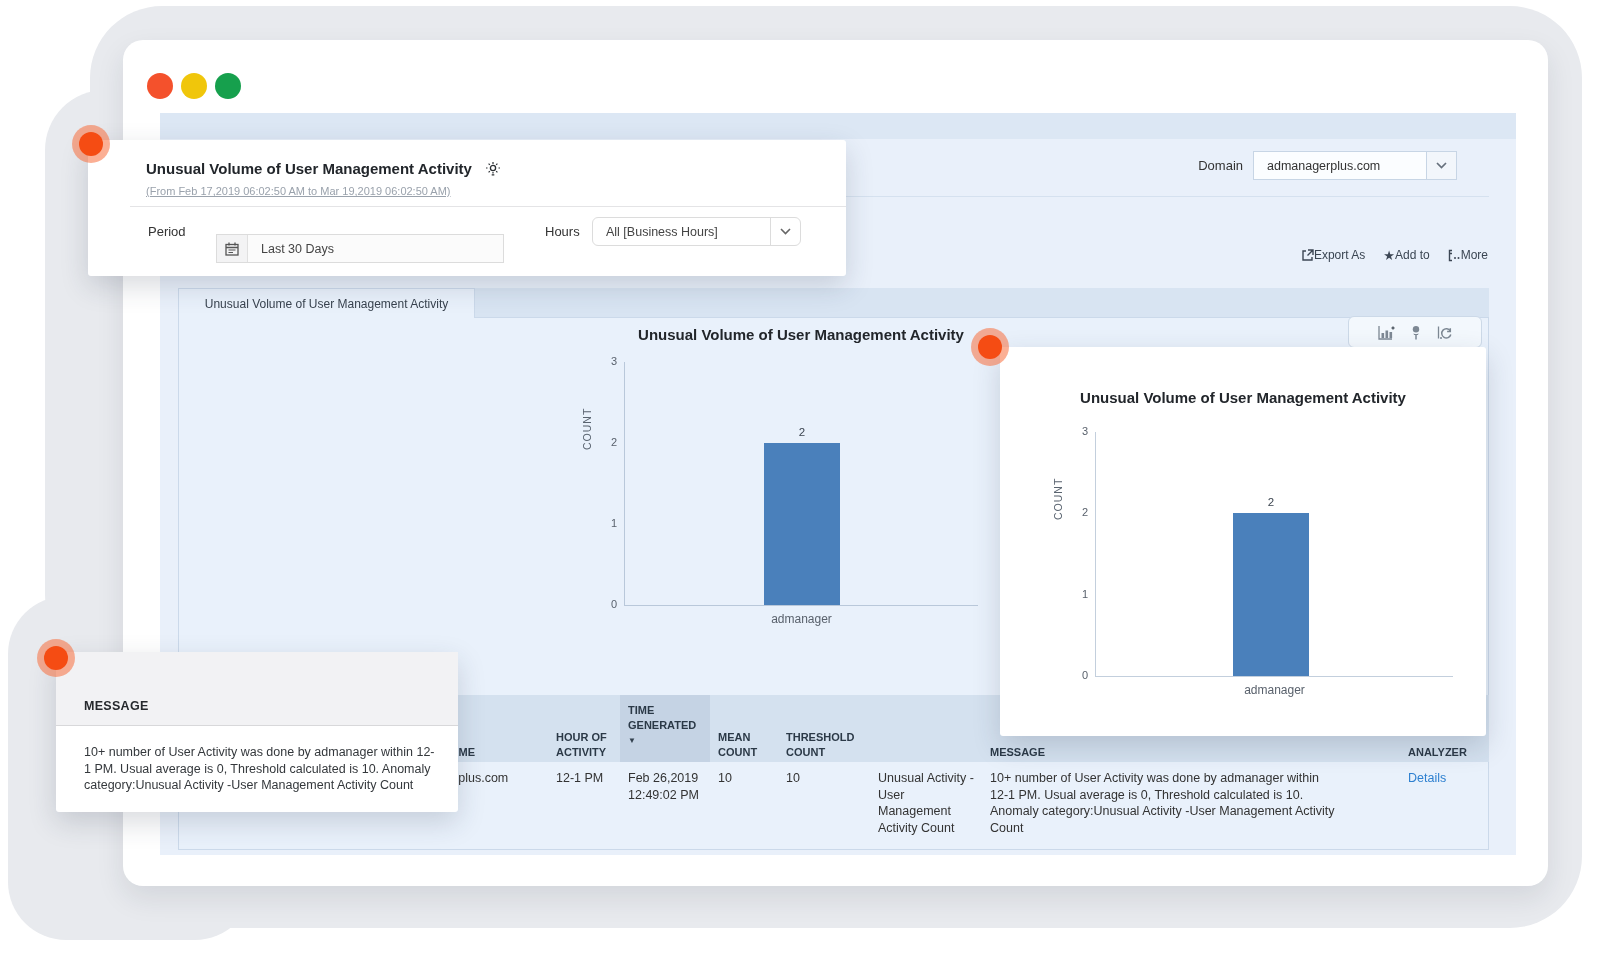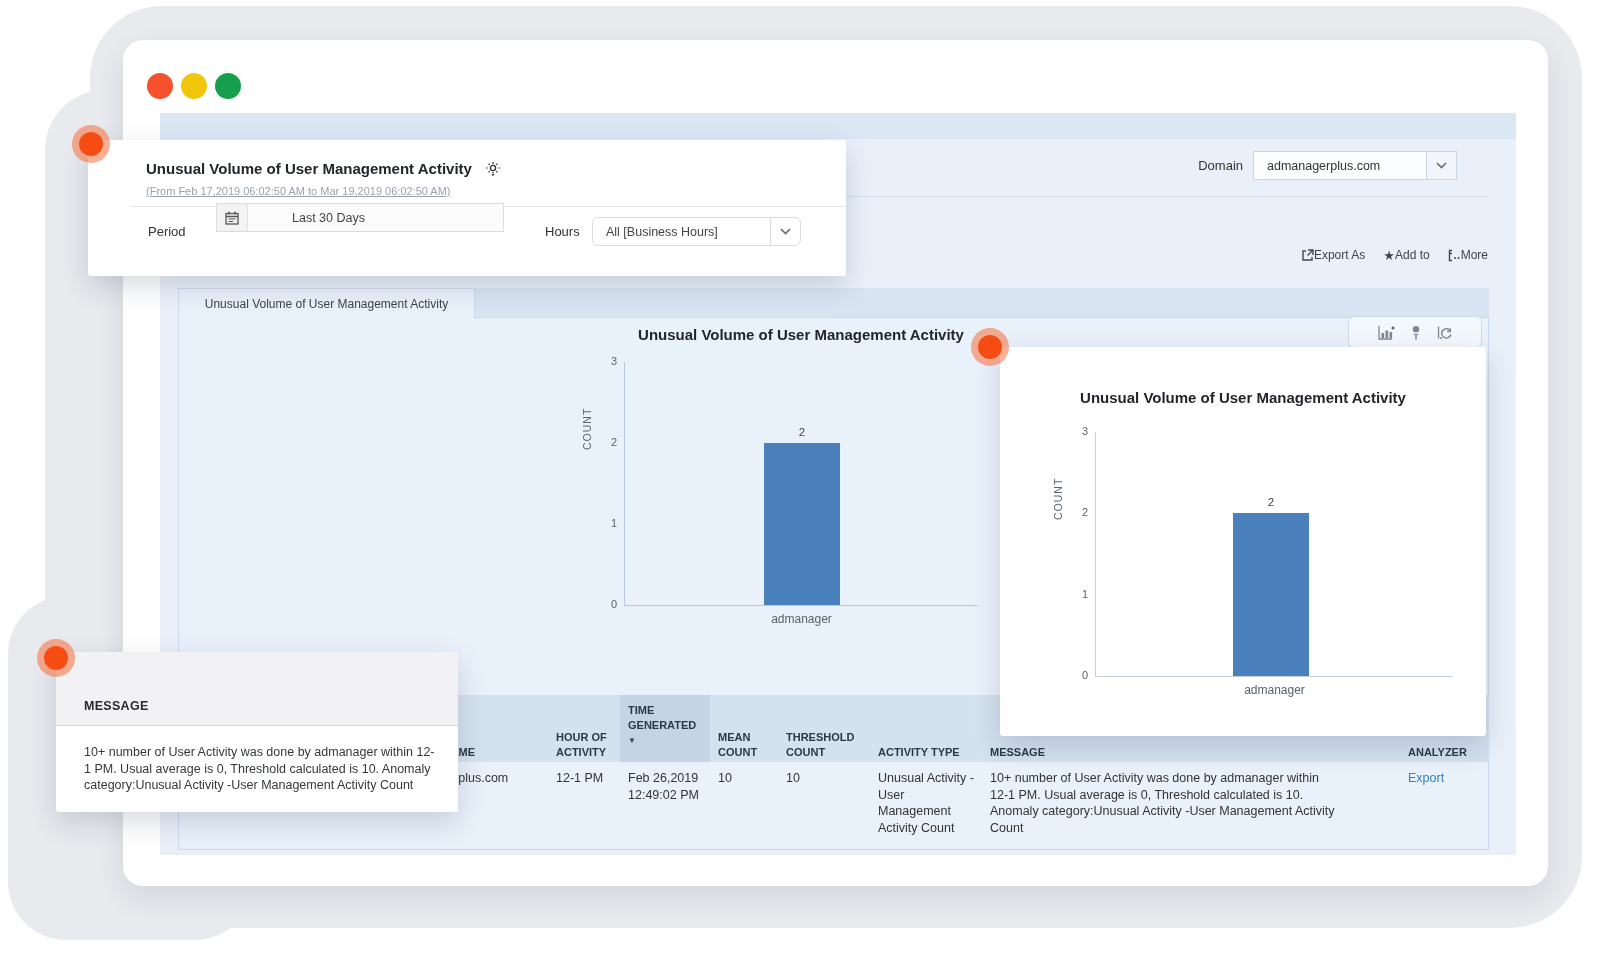--- a/index.html
+++ b/index.html
@@ -187,47 +187,46 @@
 
   <div class="thead"></div>
   <div class="th" style="left:395px;width:130px;">DOMAIN NAME</div>
   <div class="th" style="left:556px;width:58px;">HOUR OF ACTIVITY</div>
   <div class="th th-sorted" style="left:620px;width:90px;">
     <span>TIME GENERATED</span>
     <span class="sortarrow">▼</span>
   </div>
   <div class="th" style="left:718px;width:62px;">MEAN COUNT</div>
   <div class="th" style="left:786px;width:82px;">THRESHOLD COUNT</div>
-  <div class="th" style="left:878px;width:110px;">ACTIVITY TYPE</div>
   <div class="th" style="left:990px;width:200px;">MESSAGE</div>
   <div class="th" style="left:1408px;width:80px;">ANALYZER</div>
 
   <div class="td" style="left:395px;width:140px;">admanagerplus.com</div>
   <div class="td" style="left:556px;width:60px;">12-1 PM</div>
   <div class="td" style="left:628px;width:90px;">Feb 26,2019 12:49:02 PM</div>
   <div class="td" style="left:718px;width:50px;">10</div>
   <div class="td" style="left:786px;width:70px;">10</div>
   <div class="td" style="left:878px;width:96px;">Unusual Activity -User Management Activity Count</div>
   <div class="td" style="left:990px;width:348px;">10+ number of User Activity was done by admanager within 12-1 PM. Usual average is 0, Threshold calculated is 10. Anomaly category:Unusual Activity -User Management Activity Count</div>
-  <div class="td link" style="left:1408px;width:70px;">Export</div>
+  <div class="td link" style="left:1408px;width:70px;">Details</div>
 
   <div class="card" style="left:88px;top:140px;width:758px;height:136px;">
     <div class="abs" style="left:58px;top:20px;display:flex;align-items:center;gap:13px;">
       <span class="fc-title">Unusual Volume of User Management Activity</span>
       <span>
         <svg width="16" height="16" viewBox="0 0 16 16">
             <circle cx="8" cy="7" r="2.6" fill="none" stroke="#2b2f33" stroke-width="1.3"></circle>
             <path d="M8 1 V3 M8 11 V12.5 M2.5 7 H1 M15 7 H13.5 M3.6 2.6 L4.8 3.8 M12.4 2.6 L11.2 3.8 M3.6 11.4 L4.8 10.2 M12.4 11.4 L11.2 10.2 M6.7 13.8 H9.3" stroke="#2b2f33" stroke-width="1.2"></path>
           </svg>
       </span>
     </div>
     <div class="fc-sub">(From Feb 17,2019 06:02:50 AM to Mar 19,2019 06:02:50 AM)</div>
     <div class="fc-div"></div>
     <div class="abs label13" style="left:60px;top:84px;">Period</div>
-    <div class="input" style="left:128px;top:63px;width:288px;gap:31px;">
+    <div class="input" style="left:128px;top:94px;width:288px;">
       <span class="iconseg">
         <svg width="14" height="14" viewBox="0 0 14 14">
             <rect x="1" y="2.5" width="12" height="10.5" fill="none" stroke="#555" stroke-width="1.3"></rect>
             <path d="M4 0.5 V3.5 M10 0.5 V3.5 M1 5.5 H13" stroke="#555" stroke-width="1.3"></path>
             <path d="M3.5 8 H10.5 M3.5 10.5 H8" stroke="#555" stroke-width="1.1"></path>
           </svg>
       </span>
       <span class="val">Last 30 Days</span>
     </div>
     <div class="abs label13" style="left:457px;top:84px;">Hours</div>

